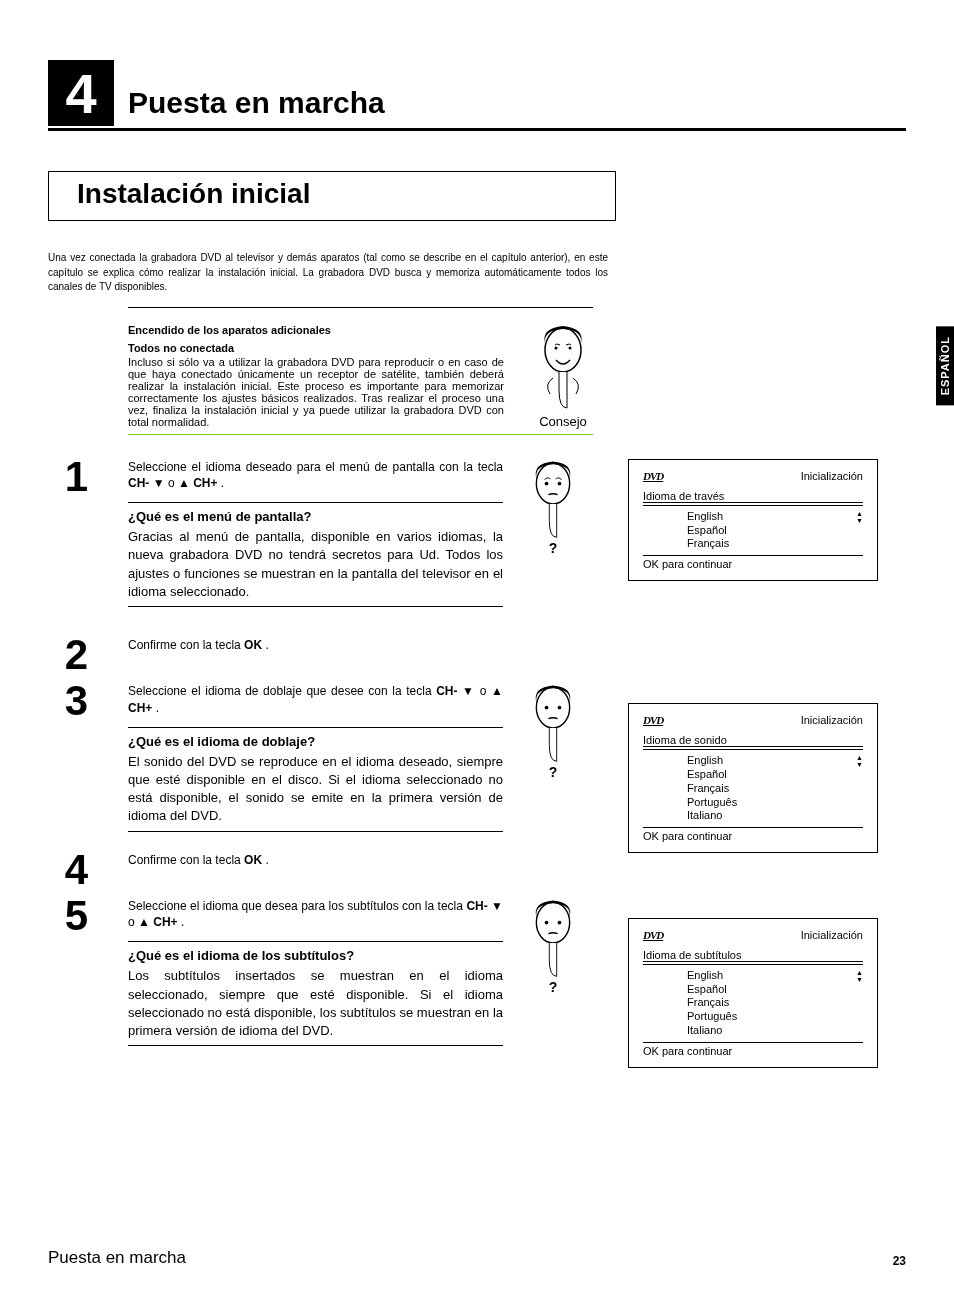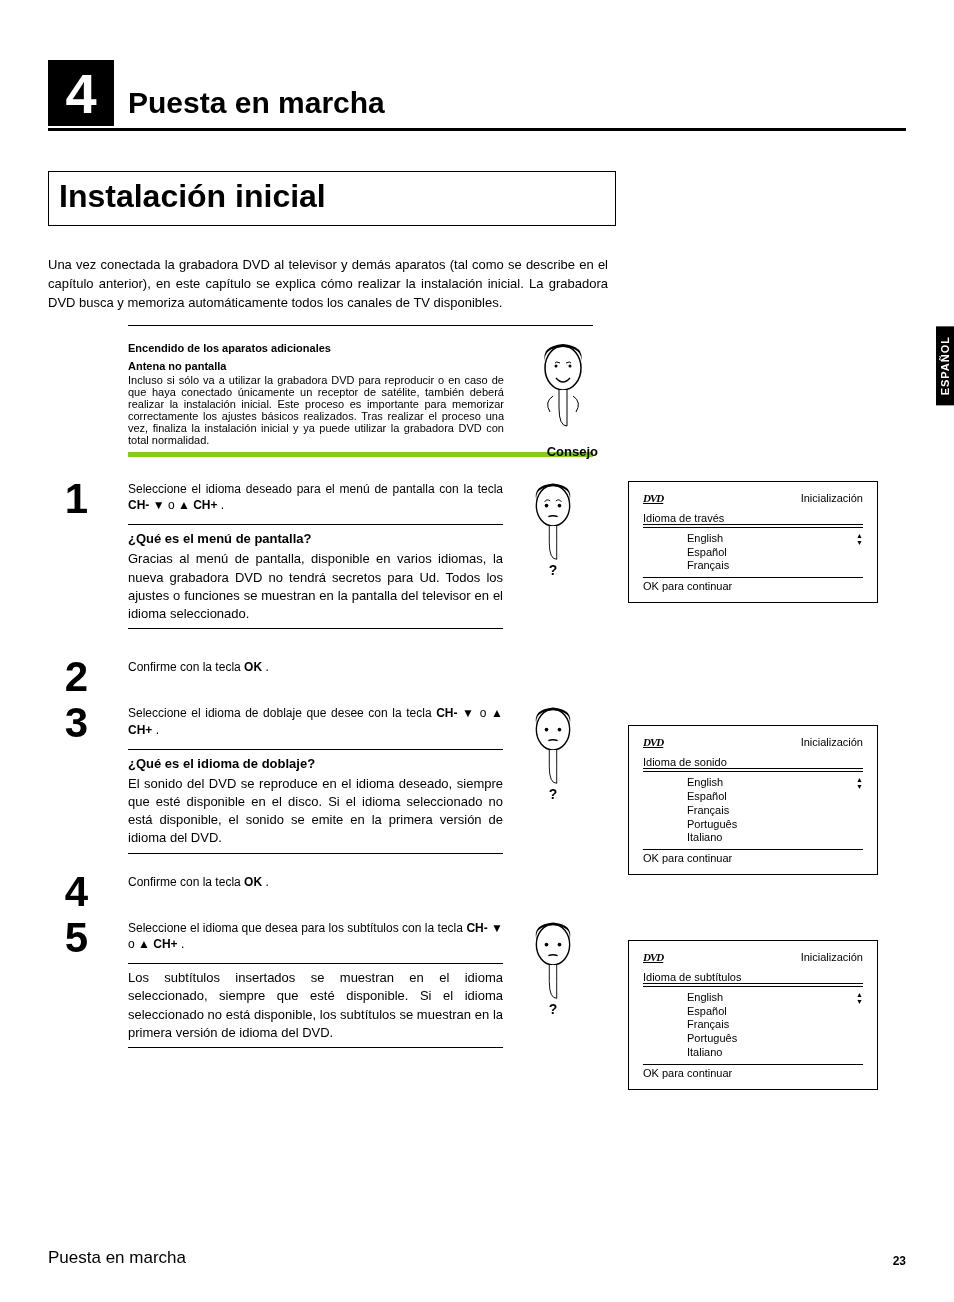--- a/index.html
+++ b/index.html
@@ -51,50 +51,51 @@
     font-weight: bold;
     margin-bottom: 6px;
   }
   .sectionbox {
     border: 1.5px solid #000;
     padding: 6px 10px 10px 10px;
     width: 546px;
     margin-bottom: 30px;
   }
   .sectiontitle {
-    font-size: 32px;
+    font-size: 28px;
     font-weight: bold;
+    margin-left: 18px;
   }
   .intro {
     width: 560px;
-    font-size: 13px;
+    font-size: 10px;
     text-align: justify;
     line-height: 1.45;
     margin-bottom: 12px;
   }
   .tipbox {
     margin-left: 80px;
     position: relative;
     width: 465px;
     border-top: 1px solid #000;
-    border-bottom: 5px solid #84cc16;
+    border-bottom: 1px solid #84cc16;
     font-size: 11px;
     text-align: justify;
     padding: 14px 0 6px 0;
   }
   .tipbox .b { font-weight: bold; display:block; margin: 2px 0 2px 0;}
   .tipmark {
     position: absolute;
     left: 400px;
     top: 12px;
     width: 70px;
     text-align: center;
   }
   .tipmark .face { width:54px; height:90px; }
-  .tipmark .lab { font-weight:bold; font-size:13px; margin-top:16px;text-align:right; }
+  .tipmark .lab { font-weight:normal; font-size:13px; margin-top:4px; }
   .step {
     position: relative;
     margin-top: 24px;
     min-height: 40px;
   }
   .stepnum {
     position: absolute;
     left: -10px;
     top: -6px;
     font-size: 42px;
@@ -173,21 +174,21 @@
 
 <div class="sectionbox">
   <div class="sectiontitle">Instalación inicial</div>
 </div>
 
 <div class="intro">Una vez conectada la grabadora DVD al televisor y demás aparatos (tal como se describe en el capítulo anterior), en este capítulo se explica cómo realizar la instalación inicial. La grabadora DVD busca y memoriza automáticamente todos los canales de TV disponibles.</div>
 
 <div class="tipbox">
   <div style="width:376px;">
     <span class="b">Encendido de los aparatos adicionales</span>
-    <span class="b" style="margin-top:6px;">Antena no pantalla</span>
+    <span class="b" style="margin-top:6px;">Todos no conectada</span>
     <span>Incluso si sólo va a utilizar la grabadora DVD para reproducir o en caso de que haya conectado únicamente un receptor de satélite, también deberá realizar la instalación inicial. Este proceso es importante para memorizar correctamente los ajustes básicos realizados. Tras realizar el proceso una vez, finaliza la instalación inicial y ya puede utilizar la grabadora DVD con total normalidad.</span>
   </div>
   <div class="tipmark">
     <svg class="face" viewBox="0 0 54 90">
       <ellipse cx="27" cy="30" rx="18" ry="22" fill="#fff" stroke="#000" stroke-width="1.5"></ellipse>
       <path d="M9 24 Q5 8 27 6 Q49 8 45 24 Q47 10 27 9 Q7 10 9 24 Z" fill="#000"></path>
       <circle cx="20" cy="28" r="1.5" fill="#000"></circle>
         <circle cx="34" cy="28" r="1.5" fill="#000"></circle>
       <path d="M19 25 Q20 23 24 25 M30 25 Q34 23 35 25" stroke="#000" fill="none"></path>
       <path d="M20 40 Q27 48 34 40" stroke="#000" fill="none" stroke-width="1.5"></path>
@@ -315,20 +316,21 @@
 
 <div class="step" style="margin-top:6px;">
   <div class="stepnum">5</div>
   <div class="stepbody">
     <span>Seleccione el idioma que desea para los subtítulos con la tecla </span>
     <b>CH-</b><span> ▼</span>
     <span> o </span>
     <span>▲ </span><b>CH+</b>
     <span> .</span>
     <div class="subbox">
+      <span class="q">¿Qué es el idioma de los subtítulos?</span>
       <span>Los subtítulos insertados se muestran en el idioma seleccionado, siempre que esté disponible. Si el idioma seleccionado no está disponible, los subtítulos se muestran en la primera versión de idioma del DVD.</span>
     </div>
   </div>
   <div class="qface">
     <svg class="face" viewBox="0 0 54 90">
         <ellipse cx="27" cy="30" rx="18" ry="22" fill="#fff" stroke="#000" stroke-width="1.5"></ellipse>
         <path d="M9 24 Q5 8 27 6 Q49 8 45 24 Q47 10 27 9 Q7 10 9 24 Z" fill="#000"></path>
         <circle cx="20" cy="30" r="2" fill="#000"></circle>
         <circle cx="34" cy="30" r="2" fill="#000"></circle>
         <path d="M22 42 Q27 40 32 42" stroke="#000" fill="none" stroke-width="1.5"></path>

